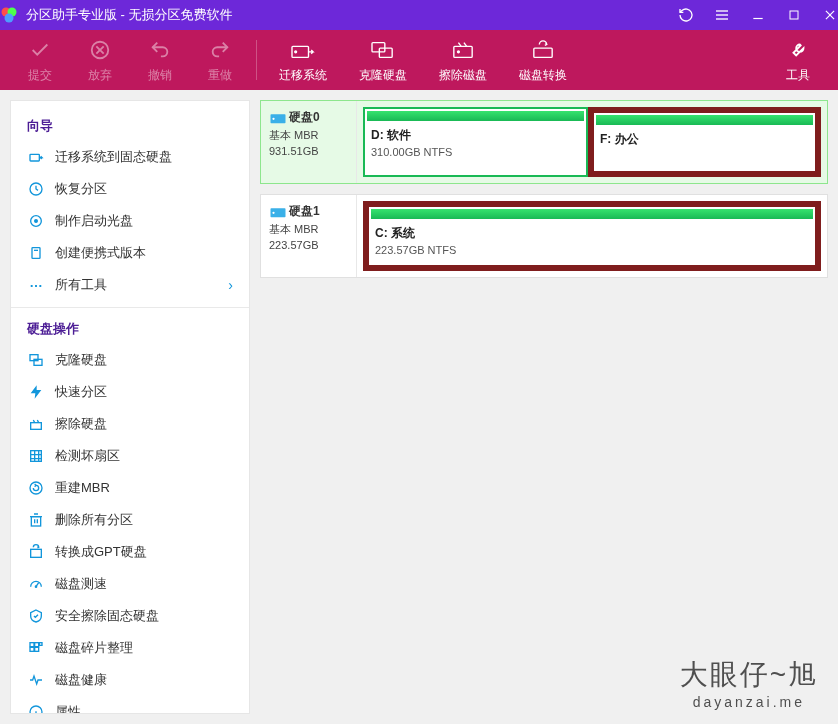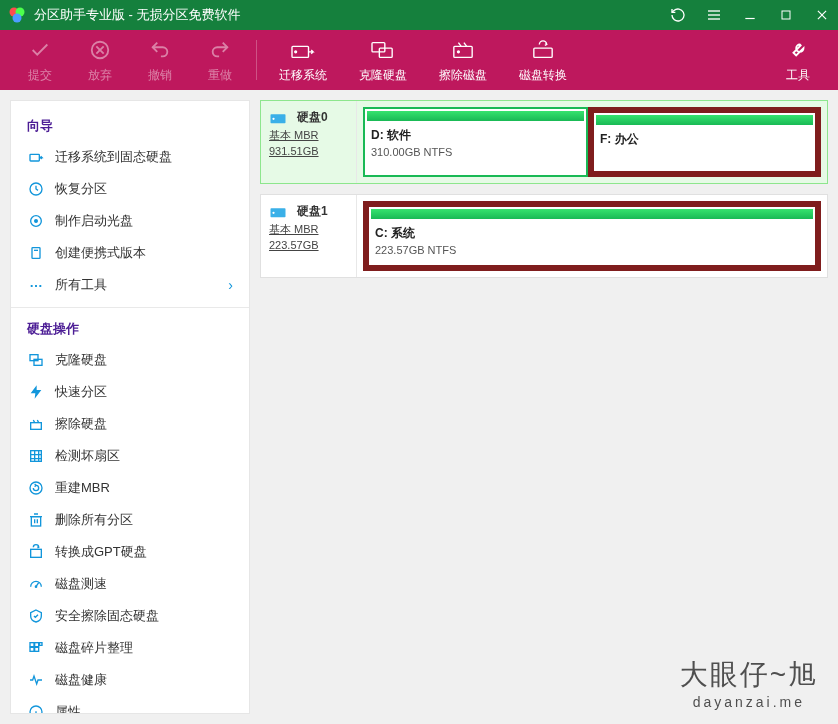--- a/index.html
+++ b/index.html
@@ -1,19 +1,19 @@
 <!DOCTYPE html>
 <html><head>
 <meta charset="utf-8">
 <style>
 * { margin: 0; padding: 0; box-sizing: border-box; font-family: "Microsoft YaHei", sans-serif; }
 body { width: 838px; height: 724px; background: #fff; overflow: hidden; position: relative; }
 
 
-.titlebar { height: 30px; background: #15803d; display: flex; align-items: center; padding: 0 8px; color: #fff; font-size: 13px; }
+.titlebar { height: 30px; background: #6d28d9; display: flex; align-items: center; padding: 0 0; color: #fff; font-size: 13px; }
 .titlebar .logo { width: 18px; height: 18px; margin-right: 8px; }
 .titlebar .title { flex: 1; }
 .titlebar .win-controls { display: flex; align-items: center; gap: 20px; }
 .titlebar .win-controls span { cursor: pointer; display: flex; align-items: center; justify-content: center; width: 16px; height: 16px; }
 
 
 .toolbar { height: 60px; background: #be185d; display: flex; align-items: center; padding: 0 10px; color: #fff; }
 .toolbar .tbtn { display: flex; flex-direction: column; align-items: center; justify-content: center; width: 60px; height: 56px; font-size: 12px; cursor: pointer; }
 .toolbar .tbtn.disabled { opacity: 0.45; }
 .toolbar .tbtn .ticon { height: 26px; display: flex; align-items: center; justify-content: center; }
@@ -31,23 +31,23 @@
 .sidebar .item { display: flex; align-items: center; padding: 7px 16px; font-size: 13px; color: #333; cursor: pointer; gap: 10px; }
 .sidebar .item .sicon { width: 18px; height: 18px; display: flex; align-items: center; justify-content: center; }
 .sidebar .item .chev { margin-left: auto; color: #1296db; font-size: 14px; }
 .sidebar .divider { height: 1px; background: #e9e9e9; margin: 6px 0; }
 
 
 .content { flex: 1; padding: 10px; overflow-y: auto; }
 .disk-row { display: flex; background: #fff; border: 1px solid #e0e0e0; margin-bottom: 10px; height: 84px; }
 .disk-row.selected { background: #e6fae6; border-color: #8de68d; }
 .disk-info { width: 96px; padding: 8px; font-size: 12px; color: #333; display: flex; flex-direction: column; align-items: flex-start; gap: 2px; border-right: 1px solid #e8e8e8; }
-.disk-info .dicon { display: flex; align-items: center; gap: 10px; }
+.disk-info .dicon { display: flex; align-items: center; gap: 2px; }
 .disk-info .dname { font-weight: bold; }
-.disk-info .dmeta { font-size: 11px; color: #444; text-decoration: underline; }
+.disk-info .dmeta { font-size: 11px; color: #444; }
 .part-area { flex: 1; display: flex; padding: 6px; }
 .part { flex: 1; border: 6px solid #7f1d1d; background: #fff; display: flex; flex-direction: column; }
 .part.selected { border: 2px solid #19b955; }
 .usage-bar { height: 10px; background: linear-gradient(#36e36e,#19b955); margin: 2px; }
 .part .plabel { padding: 4px 6px 0 6px; font-size: 12px; font-weight: bold; color: #222; }
 .part .psize { padding: 2px 6px 4px 6px; font-size: 11px; color: #555; }
 
 
 .watermark { position: absolute; right: 20px; bottom: 14px; color: #333; opacity: 0.85; text-align: center; }
 .watermark .wm1 { font-size: 28px; letter-spacing: 2px;}

